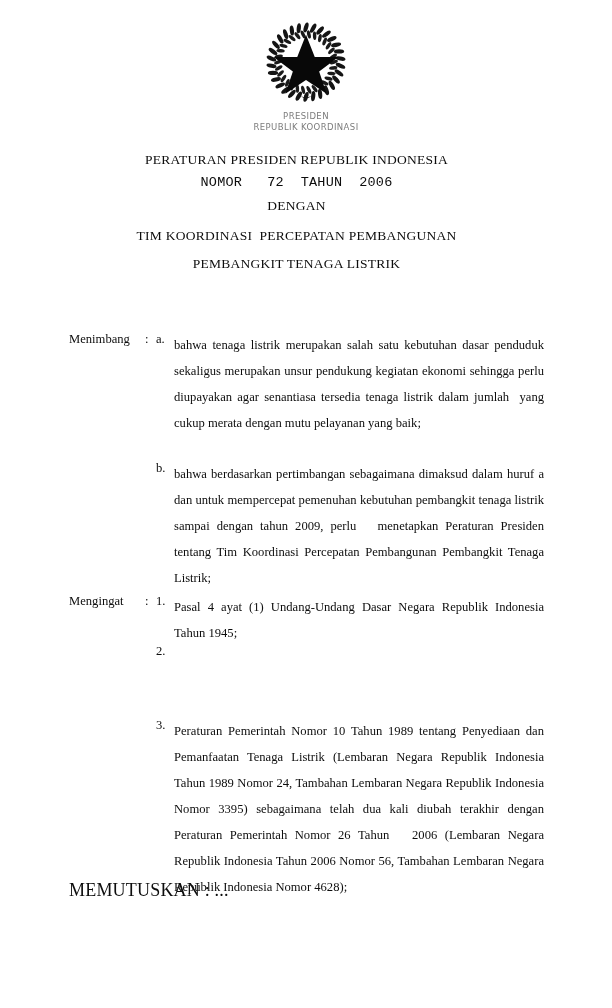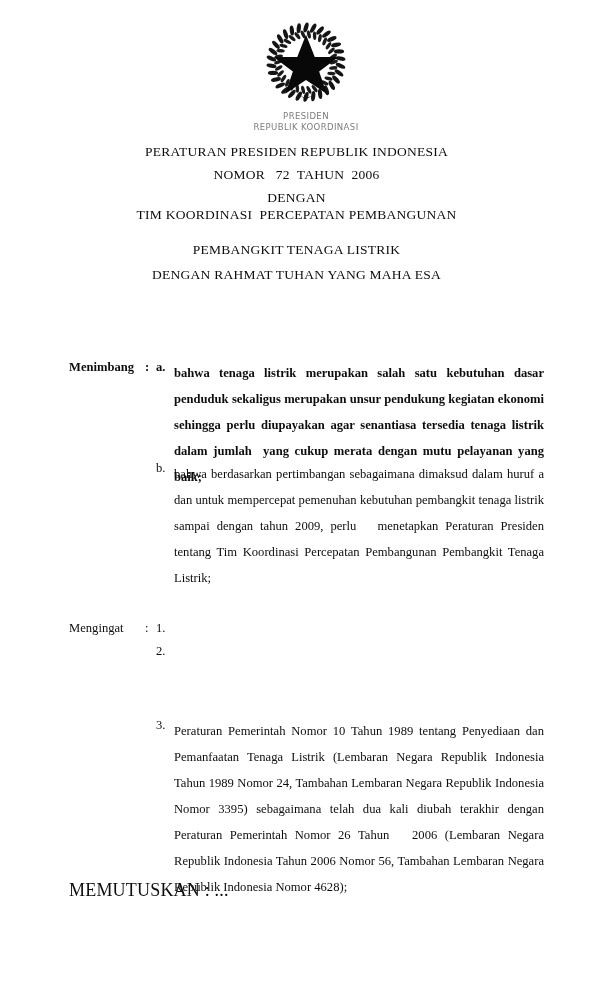--- a/index.html
+++ b/index.html
@@ -45,26 +45,27 @@
 
   
   .heading {
     position: absolute;
     left: 0;
     width: 593px;
     text-align: center;
     font-size: 13.5px;
     letter-spacing: 0.25px;
     white-space: pre;
+    margin-top: 8px;
   }
   .h-l1 { top: 144px; }
-  .h-l2 { top: 167px; }
+  .h-l2 { top: 167px; font-family: Liberation Mono, monospace; }
   .h-l3 { top: 190px; }
-  .h-l4 { top: 207px; }
-  .h-l5 { top: 242px; }
+  .h-l4 { top: 220px; }
+  .h-l5 { top: 248px; }
   .h-l6 { top: 267px; }
   .h-l7 { top: 301px; }
 
   
   .clause {
     position: absolute;
     left: 69px;
     width: 475px;
     display: flex;
     align-items: flex-start;
@@ -85,23 +86,23 @@
   }
   .c-body {
     flex: 1 1 auto;
     text-align: justify;
     text-justify: inter-word;
     line-height: 26px;
     white-space: pre-wrap;
   }
 
   
-  .row-a   { top: 360px; font-weight: bold; }
+  .row-a   { top: 332px; }
   .row-b   { top: 461px; }
-  .row-1   { top: 621px; }
+  .row-1   { top: 594px; }
   .row-2   { top: 644px; }
   .row-3   { top: 718px; }
 
   
   .footer-line {
     position: absolute;
     top: 880px;
     left: 69px;
     width: 475px;
     font-size: 18px;
@@ -323,40 +324,40 @@
       <div>PRESIDEN</div>
       <div>REPUBLIK KOORDINASI</div>
     </div>
   </div>
 
   <div class="heading h-l1">PERATURAN PRESIDEN REPUBLIK INDONESIA</div>
   <div class="heading h-l2">NOMOR   72  TAHUN  2006</div>
   <div class="heading h-l3">DENGAN</div>
   <div class="heading h-l4">TIM KOORDINASI  PERCEPATAN PEMBANGUNAN</div>
   <div class="heading h-l5">PEMBANGKIT TENAGA LISTRIK</div>
-  <div class="heading h-l6">DENGAN RAHMAT TUHAN YANG MAHA ESA</div>
 
   <div class="clause row-a">
     <div class="c-label">Menimbang</div>
     <div class="c-colon">:</div>
     <div class="c-marker">a.</div>
     <div class="c-body">bahwa tenaga listrik merupakan salah satu kebutuhan dasar penduduk sekaligus merupakan unsur pendukung kegiatan ekonomi sehingga perlu diupayakan agar senantiasa tersedia tenaga listrik dalam jumlah  yang cukup merata dengan mutu pelayanan yang baik;</div>
   </div>
 
   <div class="clause row-b">
     <div class="c-label"></div>
     <div class="c-colon"></div>
     <div class="c-marker">b.</div>
     <div class="c-body">bahwa berdasarkan pertimbangan sebagaimana dimaksud dalam huruf a dan untuk mempercepat pemenuhan kebutuhan pembangkit tenaga listrik sampai dengan tahun 2009, perlu   menetapkan Peraturan Presiden tentang Tim Koordinasi Percepatan Pembangunan Pembangkit Tenaga Listrik;</div>
   </div>
 
   <div class="clause row-1">
     <div class="c-label">Mengingat</div>
     <div class="c-colon">:</div>
     <div class="c-marker">1.</div>
+    <div class="c-body">Pasal 4 ayat (1) Undang-Undang Dasar Negara Republik Indonesia Tahun 1945;</div>
   </div>
 
   <div class="clause row-2">
     <div class="c-label"></div>
     <div class="c-colon"></div>
     <div class="c-marker">2.</div>
   </div>
 
   <div class="clause row-3">
     <div class="c-label"></div>

